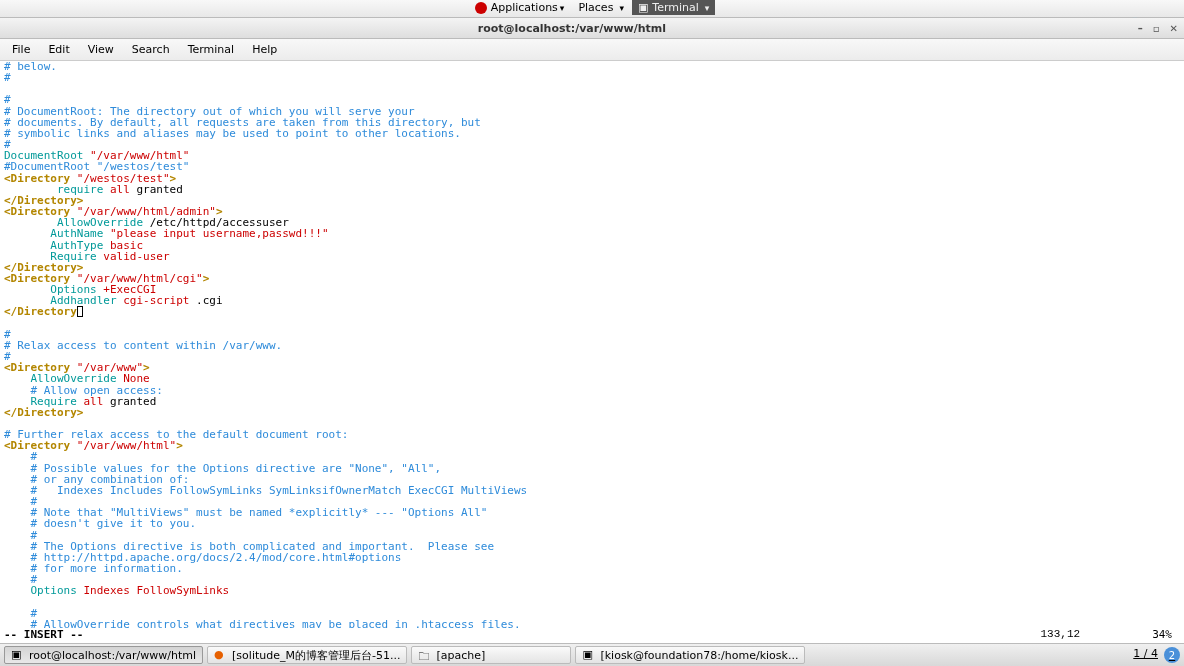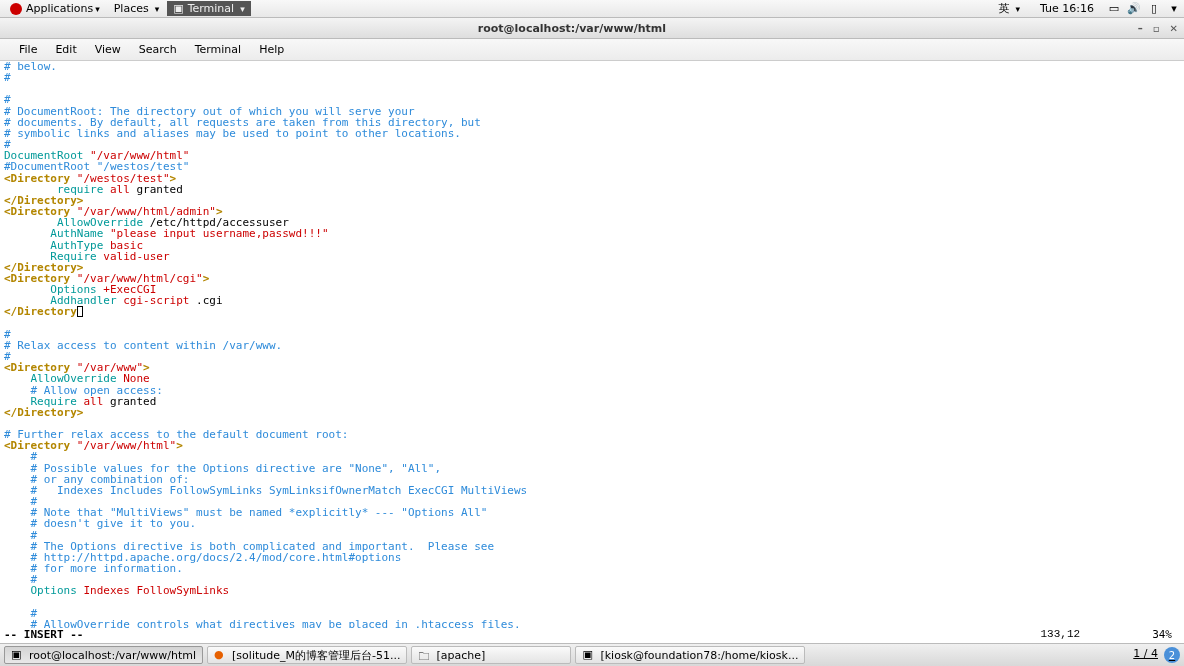--- a/index.html
+++ b/index.html
@@ -14,20 +14,21 @@
   flex-direction: column;
 }
 .top-panel {
   height: 18px;
   background: linear-gradient(to bottom, #f8f8f8, #e8e8e8);
   border-bottom: 1px solid #bbb;
   display: flex;
   align-items: center;
   padding: 0 4px;
   font-size: 11px;
+  flex-direction: column;
 }
 .top-panel .left { display: flex; align-items: center; gap: 2px; }
 .top-panel .right { margin-left: auto; display: flex; align-items: center; gap: 8px; }
 .top-panel .item {
   padding: 1px 6px;
   display: flex;
   align-items: center;
   gap: 4px;
   cursor: default;
 }
@@ -57,21 +58,21 @@
 .window-titlebar .title { flex: 1; text-align: center; }
 .window-controls { display: flex; gap: 10px; font-size: 10px; color: #555; }
 .window-controls span { cursor: default; }
 
 .menu-bar {
   height: 22px;
   background: linear-gradient(to bottom, #f8f8f8, #ececec);
   border-bottom: 1px solid #ccc;
   display: flex;
   align-items: center;
-  padding: 0 11px;
+  padding: 0 4px;
   gap: 2px;
   font-size: 11px;
 }
 .menu-bar .menu-item { padding: 2px 8px; cursor: default; }
 
 .editor {
   flex: 1;
   background: #fff;
   font-family: "DejaVu Sans Mono", monospace;
   font-size: 11px;

